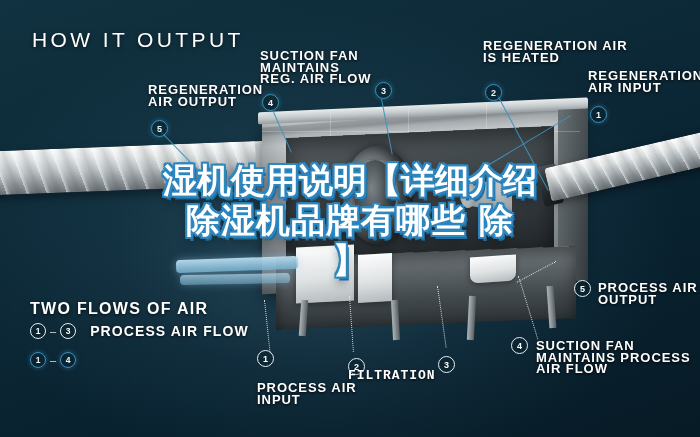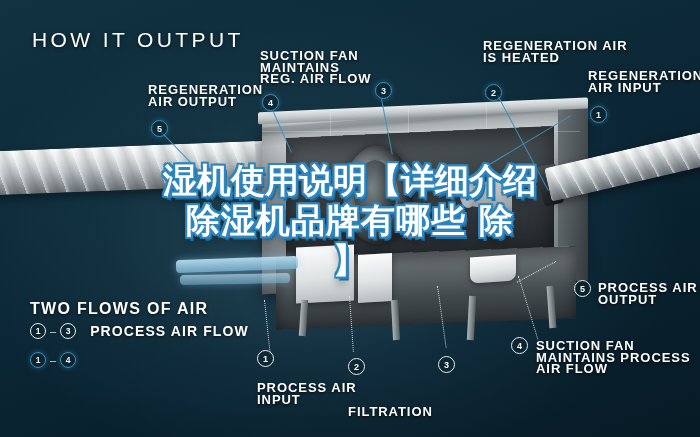--- a/index.html
+++ b/index.html
@@ -311,21 +311,21 @@
 OUTPUT</div>
 
   <div class="circ white" style="left:511px; top:337px;">4</div>
   <div class="lbl" style="left:536px; top:340px;">SUCTION FAN
 MAINTAINS PROCESS
 AIR FLOW</div>
 
   <div class="circ white" style="left:438px; top:356px;">3</div>
 
   <div class="circ white" style="left:348px; top:358px;">2</div>
-  <div class="lbl" style="left:348px; top:406px;">FILTRATION</div>
+  <div class="lbl" style="left:348px; top:370px;font-family:Liberation Mono, monospace;">FILTRATION</div>
 
   <div class="circ white" style="left:257px; top:350px;">1</div>
   <div class="lbl" style="left:257px; top:382px;">PROCESS AIR
 INPUT</div>
 
   <div class="legend-title">TWO FLOWS OF AIR</div>
 
   <div class="legend-row" style="left:30px; top:323px;">
     <span class="circ white">1</span>
     <span class="legend-dash">–</span>

